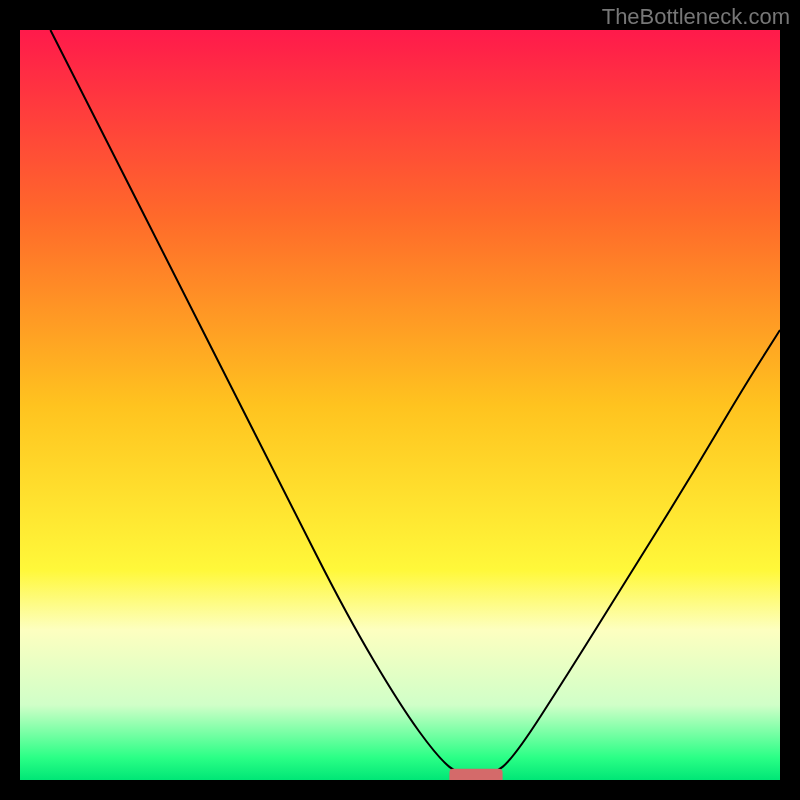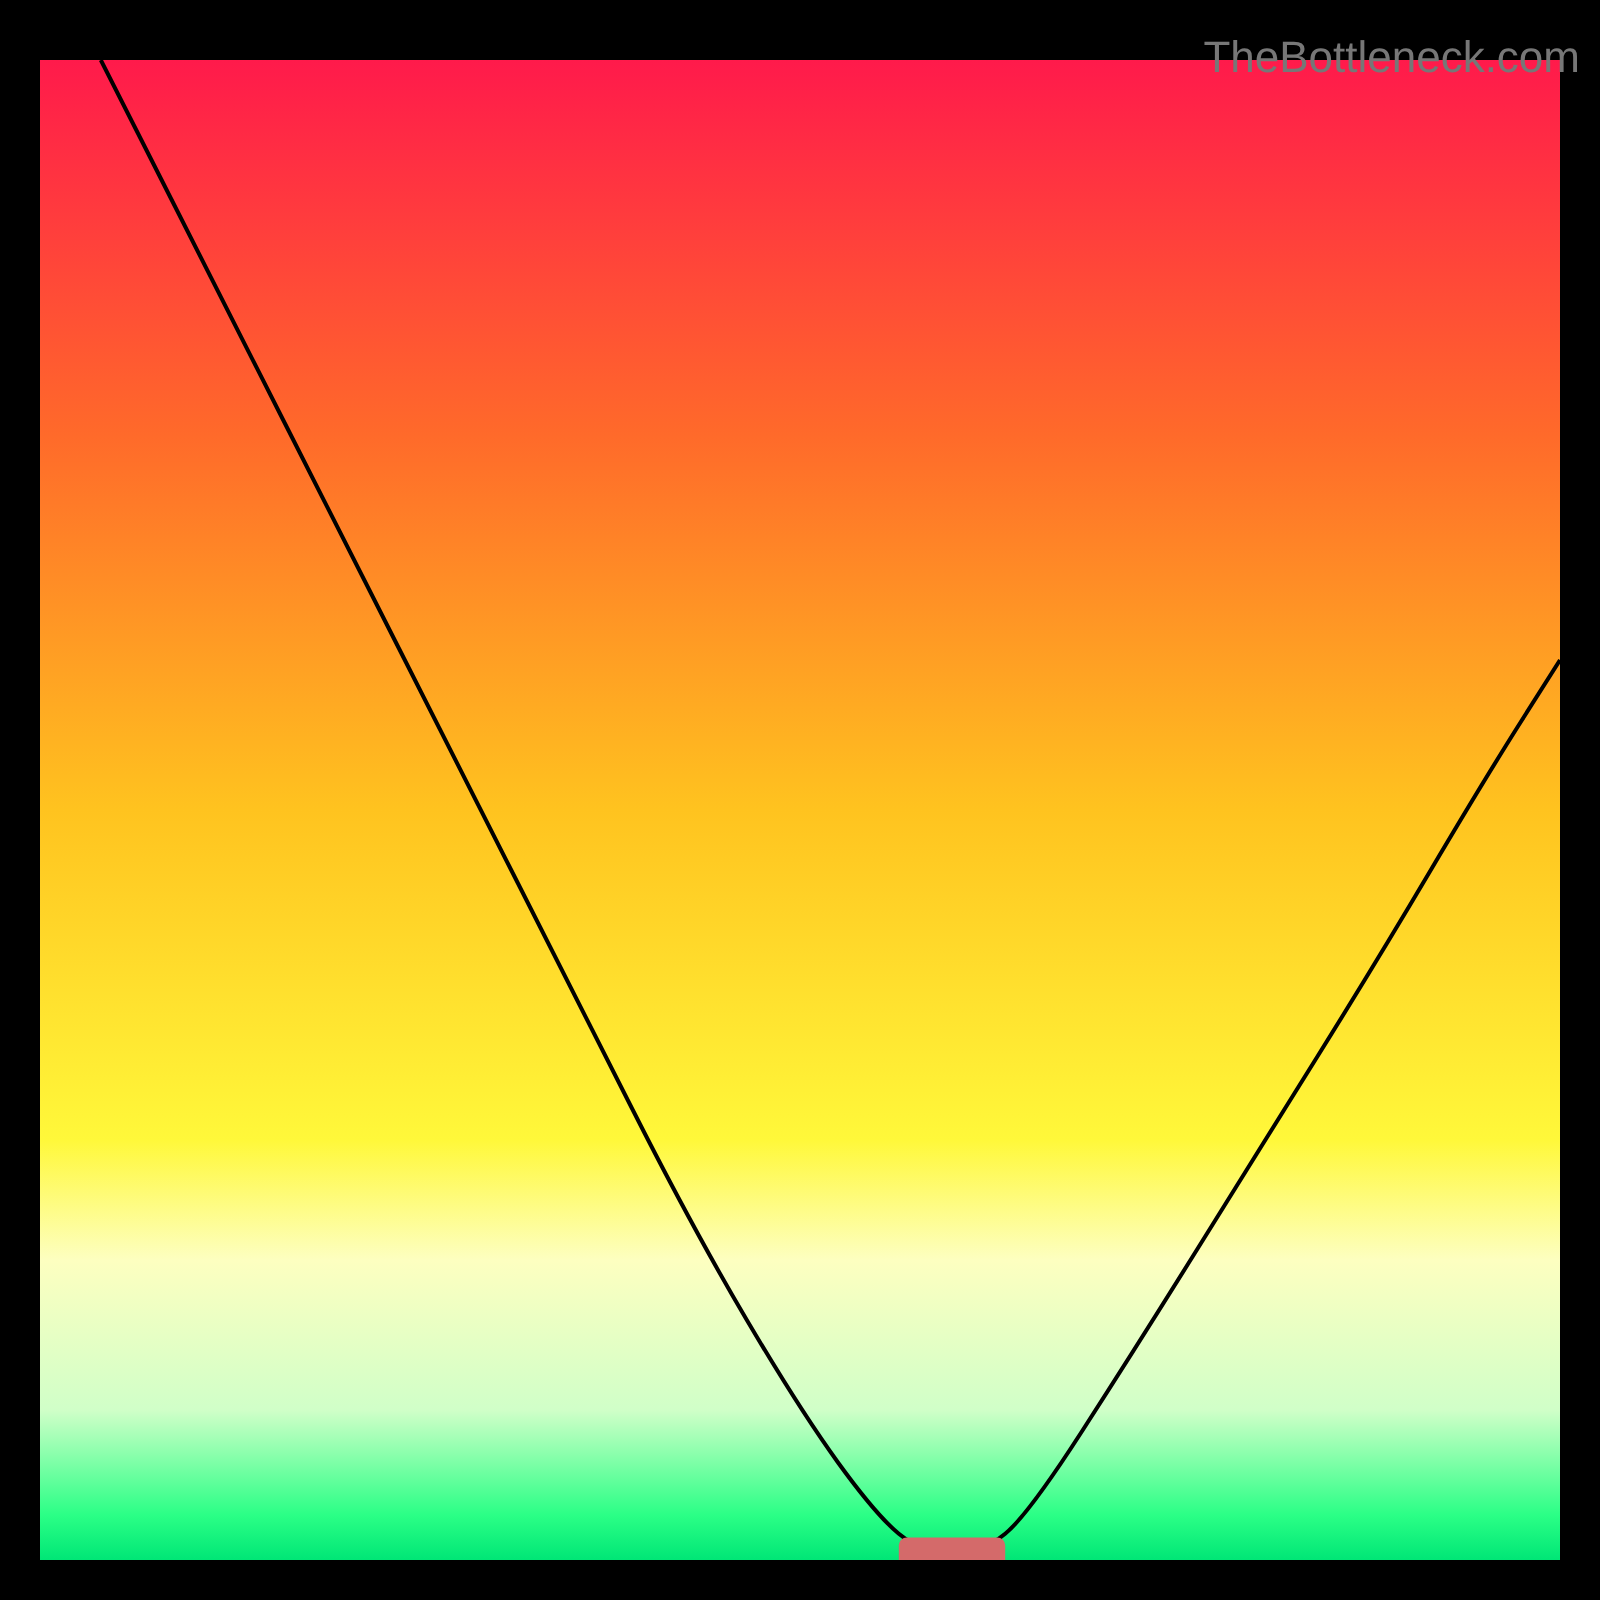--- a/index.html
+++ b/index.html
@@ -7,21 +7,21 @@
     padding: 0;
     width: 800px;
     height: 800px;
     background: #000;
     position: relative;
     overflow: hidden;
     font-family: Arial, Helvetica, sans-serif;
   }
   .watermark {
     position: absolute;
-    top: 16px;
+    top: 4px;
     right: 10px;
     color: #777;
     font-size: 22px;
     z-index: 10;
     font-weight: 500;
     text-align: center;
   }
   .plot-area {
     position: absolute;
     left: 20px;

